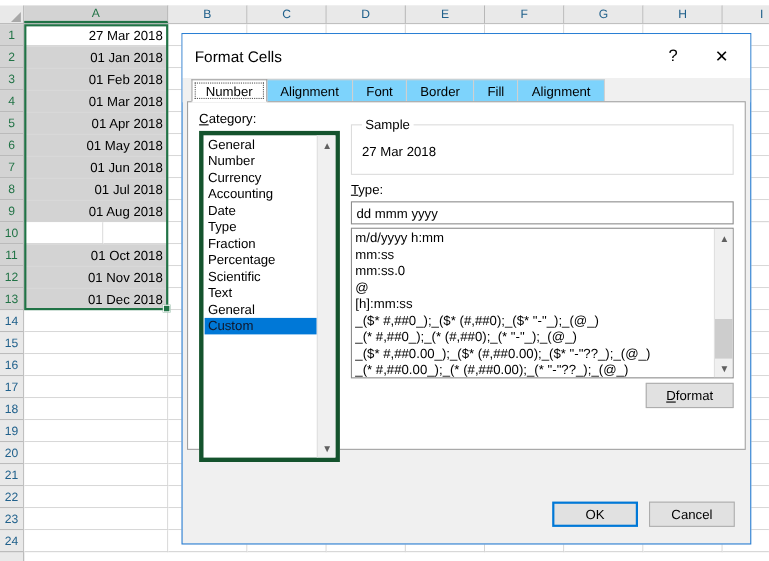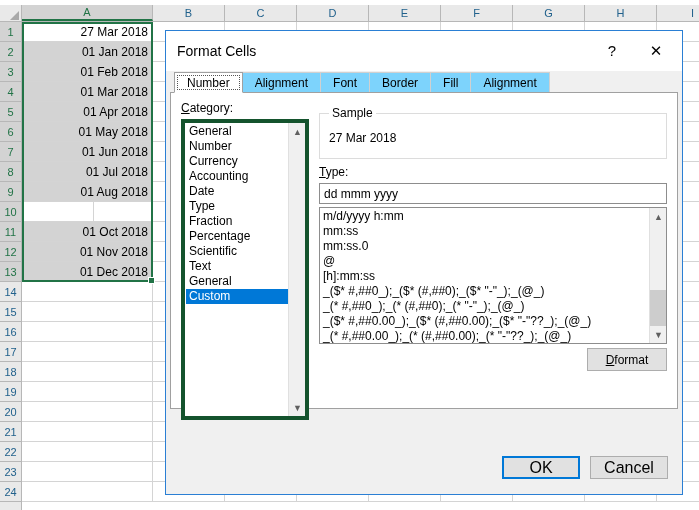--- a/index.html
+++ b/index.html
@@ -202,21 +202,21 @@
   .cat-item {
     height: 15px;
     line-height: 15px;
     font-size: 12px;
     padding-left: 3px;
     white-space: nowrap;
     cursor: default;
   }
   .cat-item.selected {
     background: #0078d7;
-    color: #ffffff;
+    color: #0f172a;
   }
   .vscroll {
     width: 17px;
     background: #f0f0f0;
     border-left: 1px solid #e0e0e0;
     position: relative;
     flex: 0 0 17px;
   }
   .vscroll .arrow {
     position: absolute; left: 0; width: 17px; height: 17px;
@@ -307,21 +307,21 @@
   
   #footer {
     position: absolute; left: 0; right: 0; bottom: 0; height: 84px;
   }
   .dlg-btn {
     position: absolute;
     width: 78px; height: 23px;
     background: #e1e1e1;
     border: 1px solid #adadad;
     font-family: "Liberation Sans", sans-serif;
-    font-size: 16px;
+    font-size: 12px;
     color: #000;
     cursor: default;
     display: flex; align-items: center; justify-content: center;
   }
   #ok-btn {
     right: 102px; bottom: 15px;
     border: 2px solid #0078d7;
     background: #e1e1e1;
   }
   #cancel-btn {

